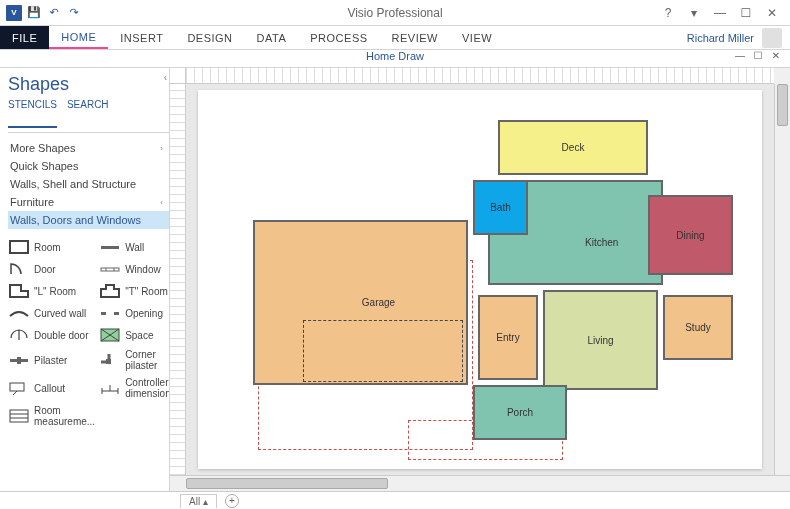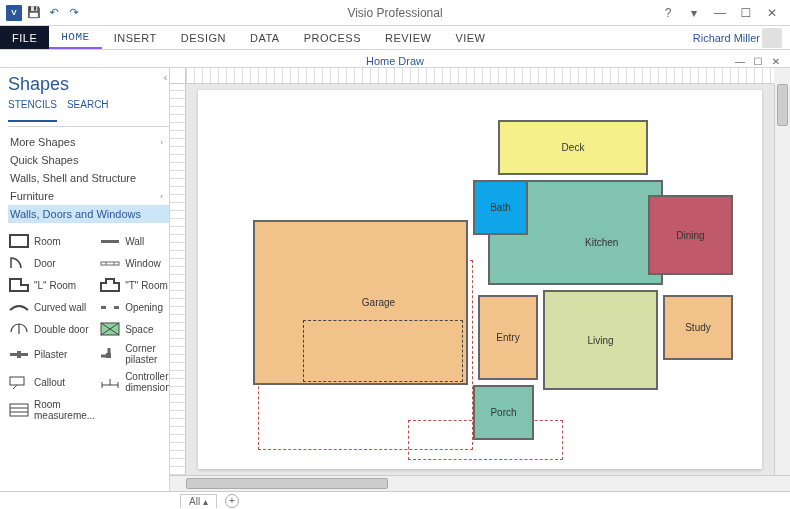--- a/index.html
+++ b/index.html
@@ -9,36 +9,36 @@
 .qat { display: flex; align-items: center; gap: 4px; padding-left: 6px; }
 .qat .vicon { width: 16px; height: 16px; background: #2b579a; color: #fff; font-size: 8px; font-weight: bold; display: flex; align-items: center; justify-content: center; border-radius: 1px; }
 .qat .tool { width: 16px; height: 16px; display: flex; align-items: center; justify-content: center; color: #2b579a; cursor: pointer; }
 .apptitle { position: absolute; left: 50%; transform: translateX(-50%); color: #666; font-size: 12px; }
 .winctrl { margin-left: auto; display: flex; align-items: center; gap: 2px; padding-right: 6px; }
 .winctrl .btn { width: 24px; height: 20px; display: flex; align-items: center; justify-content: center; color: #666; cursor: pointer; font-size: 12px; }
 
 .ribbon { height: 24px; background: #fff; display: flex; align-items: stretch; border-bottom: 1px solid #d4d4d4; }
 .ribbon .tab { padding: 0 12px; display: flex; align-items: center; font-size: 11px; color: #444; cursor: pointer; letter-spacing: 0.5px; }
 .ribbon .file { background: #0f172a; color: #fff; font-weight: normal; }
-.ribbon .active { color: #2b579a; border-bottom: 2px solid #8b5cf6; font-family: Liberation Mono, monospace; }
+.ribbon .active { color: #2b579a; border-bottom: 2px solid #ec4899; }
 .ribbon .spacer { flex: 1; }
-.user { display: flex; align-items: center; gap: 2px; padding-right: 8px; font-size: 11px; color: #2b579a; }
+.user { display: flex; align-items: center; gap: 8px; padding-right: 8px; font-size: 11px; color: #2b579a; }
 .user .avatar { width: 20px; height: 20px; background: #e0e0e0; border-radius: 2px; }
 
-.subbar { height: 18px; background: #fff; border-bottom: 1px solid #d4d4d4; display: flex; align-items: flex-end; position: relative; }
+.subbar { height: 18px; background: #fff; border-bottom: 1px solid #d4d4d4; display: flex; align-items: flex-start; position: relative; }
 .subbar .doctitle { position: absolute; left: 50%; transform: translateX(-50%); color: #2b579a; font-size: 11px; }
 .subbar .docctrl { margin-left: auto; display: flex; gap: 2px; padding-right: 6px; }
 .subbar .docctrl span { width: 16px; cursor: pointer; text-align: center; color: #666; font-size: 10px; }
 
 .main { display: flex; height: 423px; }
 
 .shapes { width: 170px; border-right: 1px solid #d4d4d4; display: flex; flex-direction: column; padding: 6px 0 6px 8px; overflow: hidden; }
 .shapes h2 { color: #2b579a; font-size: 18px; font-weight: 300; margin-bottom: 4px; }
 .shapes .shtabs { display: flex; gap: 10px; font-size: 10px; color: #2b579a; border-bottom: 1px solid #d4d4d4; padding-bottom: 4px; margin-bottom: 6px; }
-.shapes .shtabs .cur { border-bottom: 2px solid #2b579a; padding-bottom: 10px; }
+.shapes .shtabs .cur { border-bottom: 2px solid #2b579a; padding-bottom: 16px; }
 .shapes .cat { font-size: 11px; color: #444; padding: 3px 2px; cursor: pointer; display: flex; align-items: center; }
 .shapes .cat.sel { background: #cde6f7; color: #2b579a; }
 .shapes .cat .chev { margin-left: auto; font-size: 8px; color: #888; padding-right: 4px; }
 .shapes .catlist { margin-bottom: 8px; }
 
 .stencil { display: grid; grid-template-columns: 1fr 1fr; gap: 2px 4px; padding-right: 4px; }
 .stencil .item { display: flex; align-items: center; gap: 4px; padding: 2px 0; cursor: pointer; font-size: 10px; color: #444; }
 .stencil .item .ico { width: 22px; height: 16px; flex-shrink: 0; display: flex; align-items: center; justify-content: center; }
 
 .canvas-wrap { flex: 1; position: relative; background: #f0f0f0; display: flex; flex-direction: column; }
@@ -290,21 +290,21 @@
               <div class="room" style="left: 290px; top: 90px; width: 175px; height: 105px; background: rgb(128, 196, 176);">
                 <span style="position: absolute; left: 95px; top: 55px;">Kitchen</span>
               </div>
               <div class="room" style="left: 300px; top: 30px; width: 150px; height: 55px; background: rgb(246, 240, 138);">Deck</div>
               <div class="room" style="left: 55px; top: 130px; width: 215px; height: 165px; background: rgb(242, 194, 139); padding-left: 36px;">Garage</div>
               <div class="room" style="left: 275px; top: 90px; width: 55px; height: 55px; background: #0ea5e9;">Bath</div>
               <div class="room" style="left: 450px; top: 105px; width: 85px; height: 80px; background: rgb(192, 90, 106);">Dining</div>
               <div class="room" style="left: 280px; top: 205px; width: 60px; height: 85px; background: rgb(242, 194, 139);">Entry</div>
               <div class="room" style="left: 345px; top: 200px; width: 115px; height: 100px; background: rgb(214, 224, 166);">Living</div>
               <div class="room" style="left: 465px; top: 205px; width: 70px; height: 65px; background: rgb(242, 194, 139);">Study</div>
-              <div class="room" style="left: 275px; top: 295px; width: 61px; height: 55px; background: rgb(128, 196, 176);">Porch</div>
+              <div class="room" style="left: 275px; top: 295px; width: 94px; height: 55px; background: rgb(128, 196, 176);">Porch</div>
               <div class="dashbox" style="left: 105px; top: 230px; width: 160px; height: 62px; border-color: rgb(68, 68, 68);"></div>
             </div>
         </div>
       </div>
       <div class="sbarv"></div>
     </div>
     <div class="sbarh-row">
       <div class="sbarh"></div>
     </div>
   </div>

